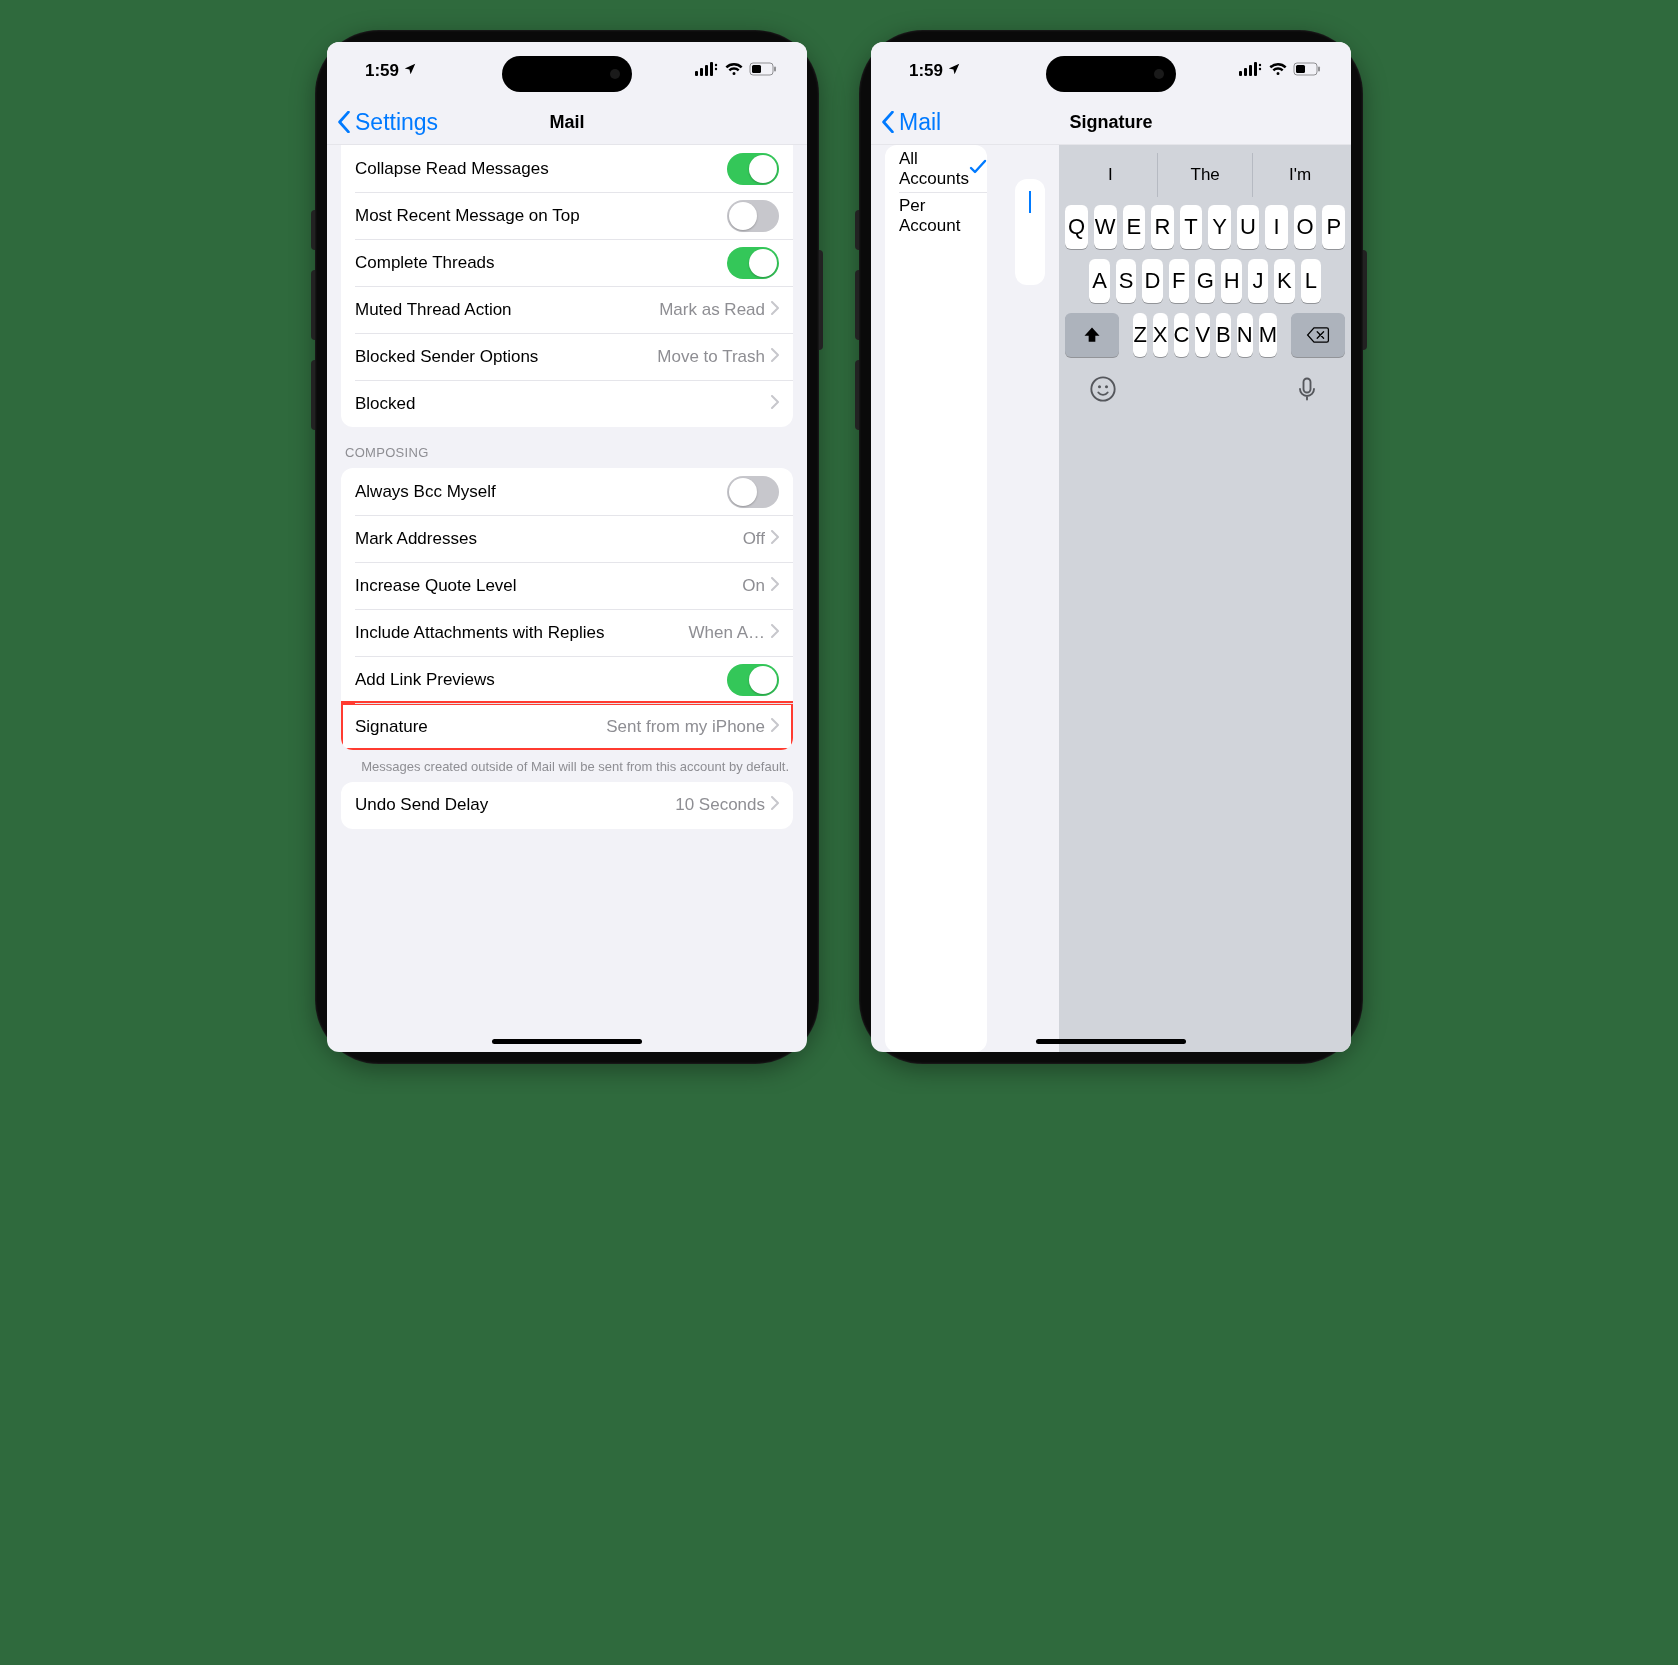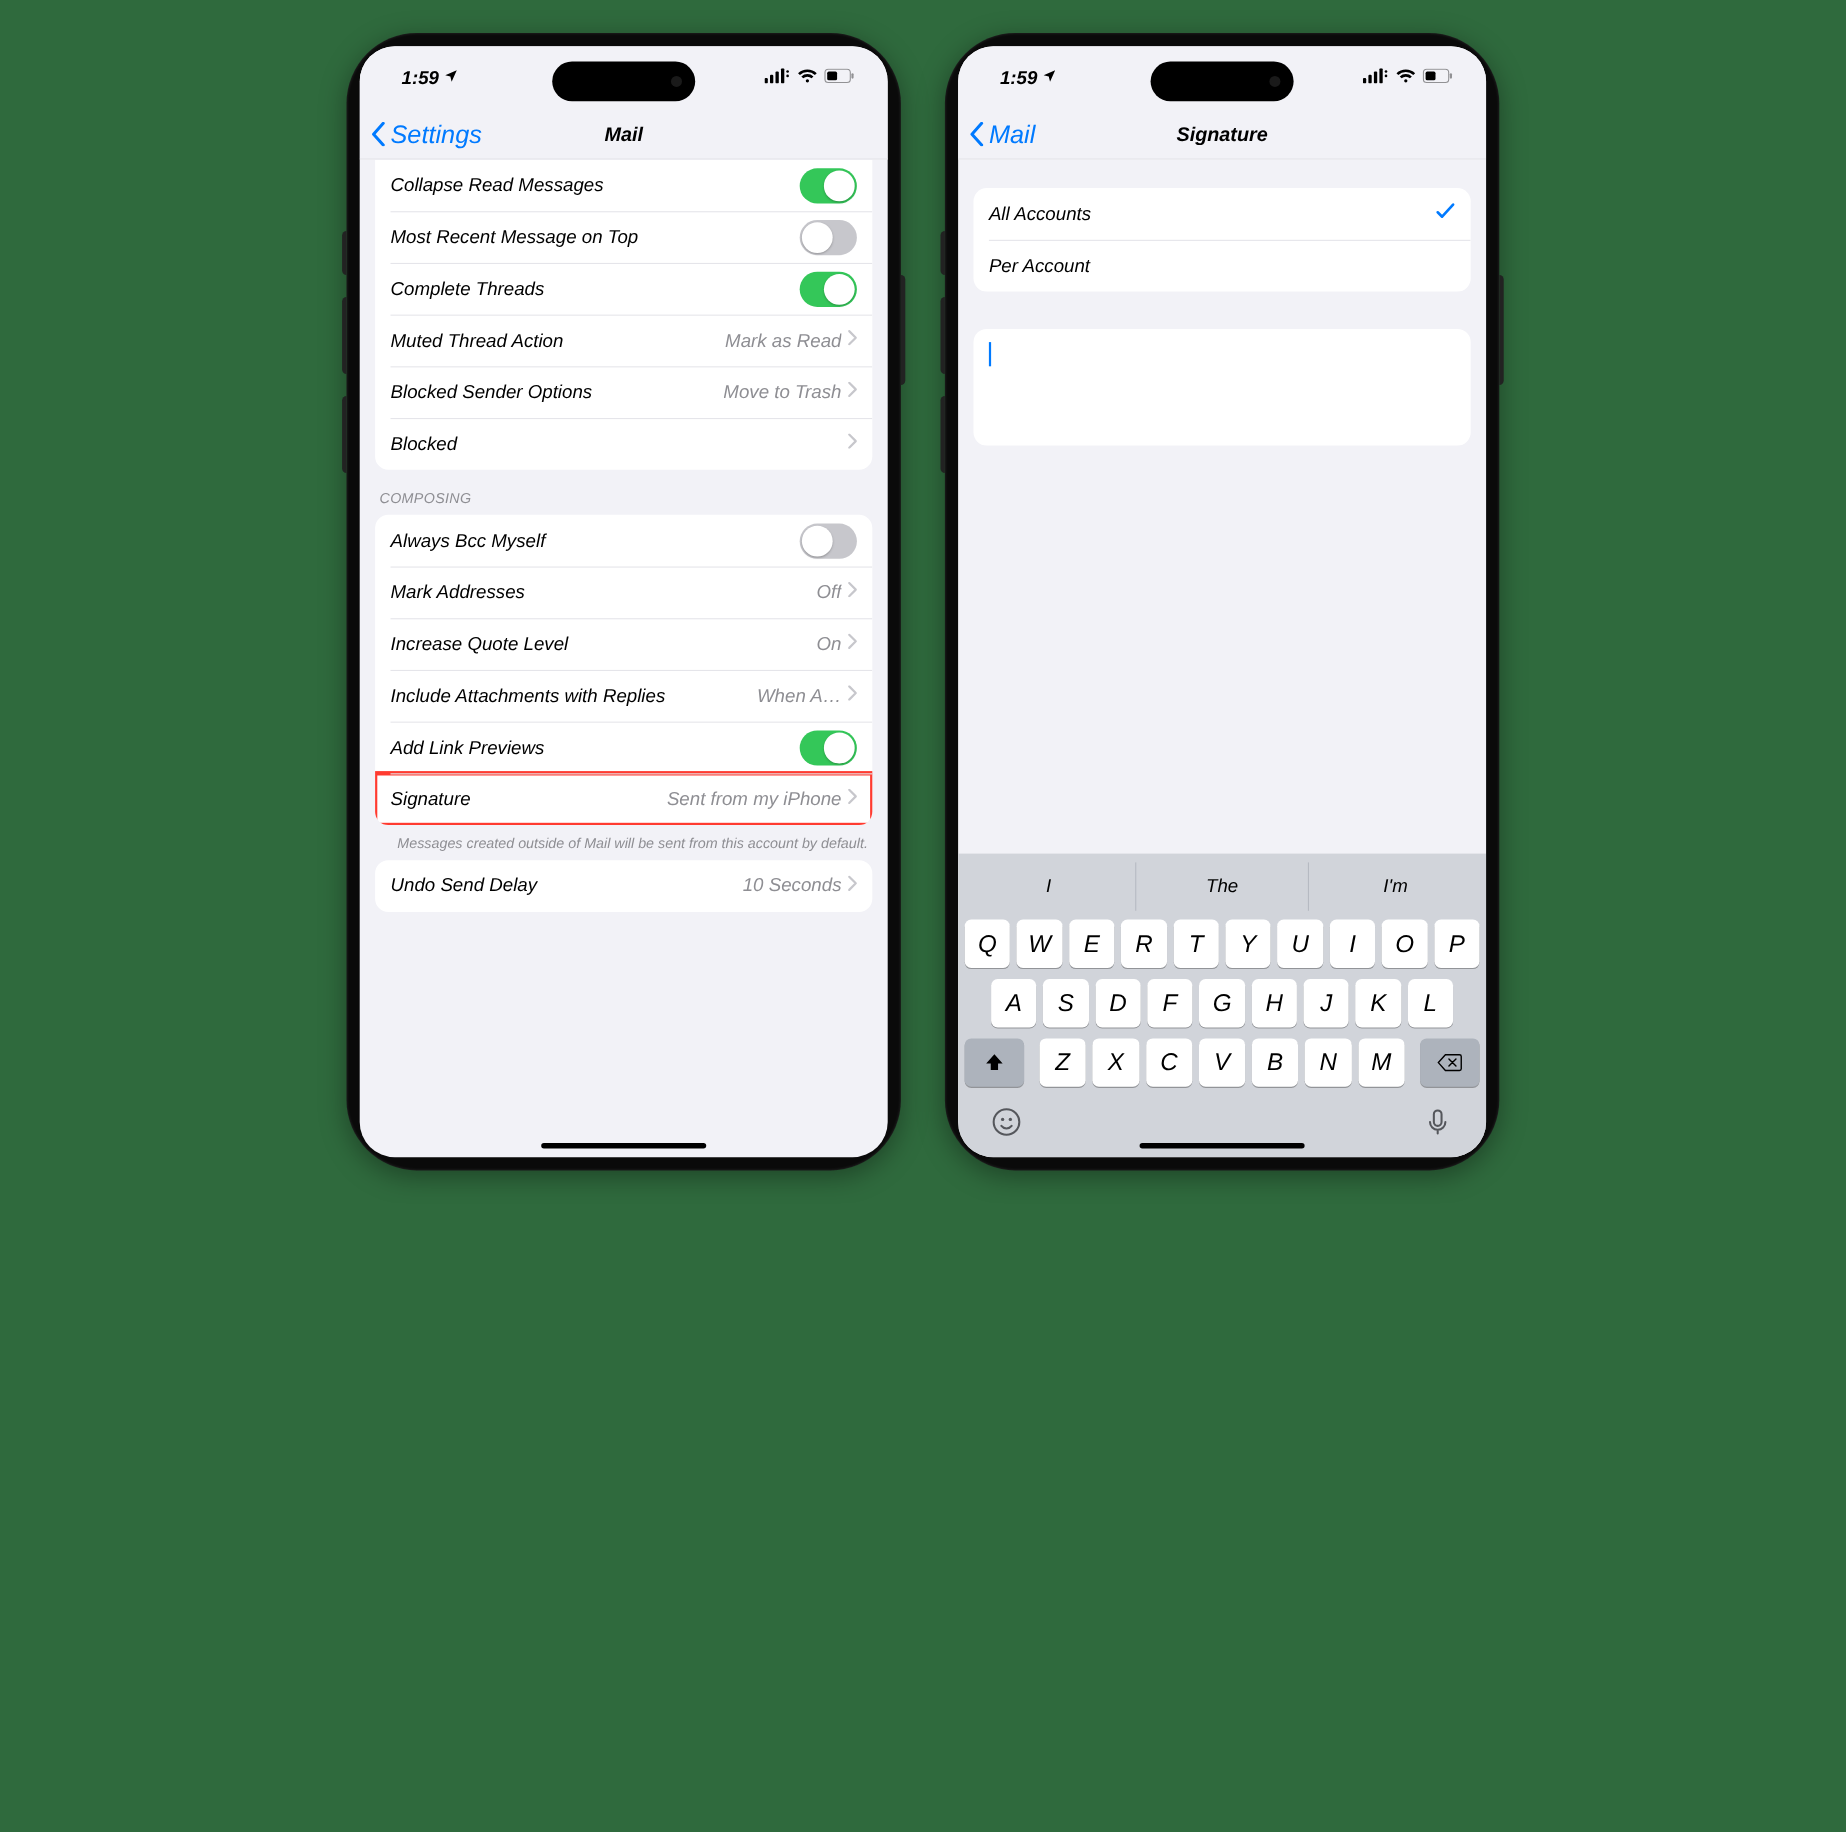--- a/index.html
+++ b/index.html
@@ -36,24 +36,24 @@
     content:"";position:absolute;left:-4px;top:180px;width:4px;height:40px;background:#222;border-radius:4px 0 0 4px;
   }
   .phone::after{
     content:"";position:absolute;left:-4px;top:240px;width:4px;height:70px;background:#222;border-radius:4px 0 0 4px;
     box-shadow:0 90px 0 #222;
   }
   .side-right{position:absolute;right:-4px;top:220px;width:4px;height:100px;background:#222;border-radius:0 4px 4px 0;}
   .screen{
     width:100%;height:100%;
     background:var(--ios-bg);
-    border-radius:32px;
+    border-radius:12px;
     overflow:hidden;
     position:relative;
-    display:flex;flex-direction:column;font-style:italic;
+    display:flex;flex-direction:column;
   }
   .notch{
     position:absolute;top:14px;left:50%;transform:translateX(-50%);
     width:130px;height:36px;background:#000;border-radius:22px;z-index:50;
   }
   .notch::after{content:"";position:absolute;right:12px;top:50%;transform:translateY(-50%);width:10px;height:10px;border-radius:50%;background:#1a1a1a;}
   
   .statusbar{
     height:58px;
     display:flex;align-items:center;justify-content:space-between;
@@ -342,21 +342,21 @@
     <div class="navbar">
       <div class="nav-back">
         <svg viewBox="0 0 12 20">
             <path d="M10 1 2 10l8 9" fill="none" stroke="#007aff" stroke-width="2.5" stroke-linecap="round" stroke-linejoin="round"></path>
           </svg>
         <span>Mail</span>
       </div>
       <div class="nav-title">Signature</div>
     </div>
 
-    <div class="content" style="display:flex;flex-direction:column;justify-content:space-between;">
+    <div class="content" style="display:flex;flex-direction:row;justify-content:space-between;">
       <div style="height:26px"></div>
       <div class="group" id="sig-options">
           <div class="row">
             <div class="row-label">All Accounts</div>
             <span class="checkmark"><svg viewBox="0 0 18 18">
                 <path d="M2 10l4 4L16 3" fill="none" stroke="#007aff" stroke-width="2.4" stroke-linecap="round" stroke-linejoin="round"></path>
               </svg></span>
           </div>
           <div class="row">
             <div class="row-label">Per Account</div>

